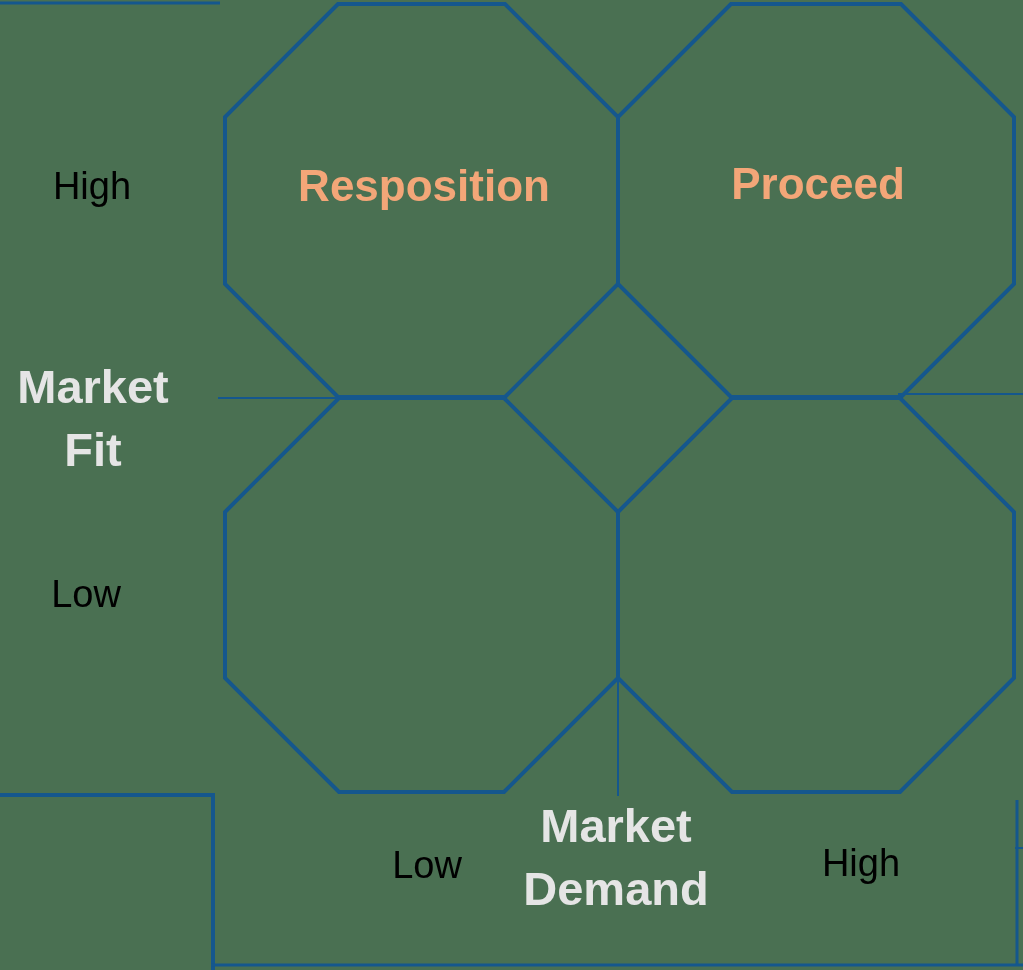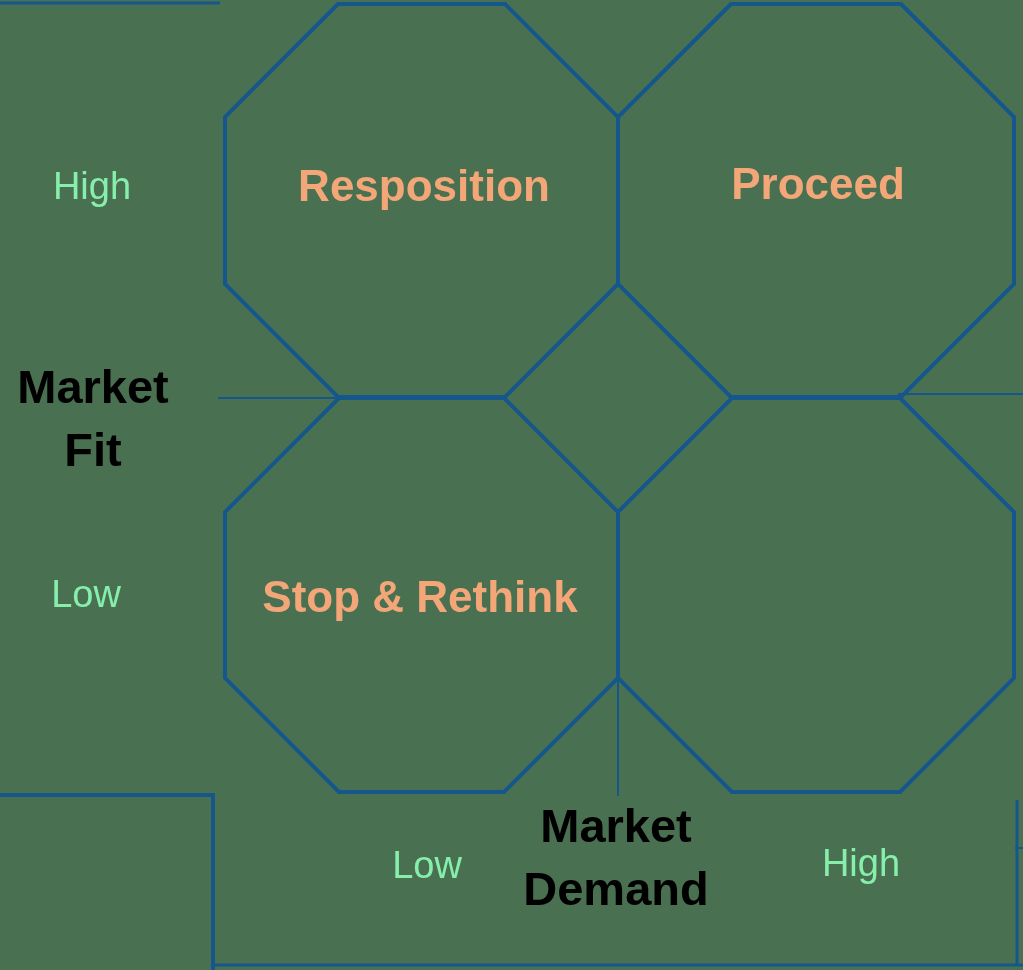--- a/index.html
+++ b/index.html
@@ -31,27 +31,27 @@
   .quadrant-label {
     font-size: 44px;
     font-weight: 600;
     color: #F3A678;
     letter-spacing: 0px;
     white-space: nowrap;
   }
   .axis-tick {
     font-size: 38px;
     font-weight: 400;
-    color: #86efac;
+    color: #000000;
     white-space: nowrap;
   }
   .axis-title {
     font-size: 47px;
     font-weight: 700;
-    color: #000000;
+    color: #e5e5e5;
   }
   .q-tl { left: 424px; top: 186px; }
   .q-tr { left: 818px; top: 184px; }
   .q-bl { left: 420px; top: 597px; }
   .q-br { left: 823px; top: 595px; }
   .y-high  { left: 92px;  top: 186px; }
   .y-title { left: 93px;  top: 419px; }
   .y-low   { left: 86px;  top: 594px; }
   .x-low   { left: 427px; top: 865px; }
   .x-title { left: 616px; top: 858px; }
@@ -76,21 +76,20 @@
     <line x1="0" y1="3" x2="220" y2="3" stroke-width="3" stroke="#15578D"></line>
     <line x1="0" y1="795" x2="213" y2="795" stroke-width="4" stroke="#15578D"></line>
     <line x1="213" y1="793" x2="213" y2="970" stroke-width="4" stroke="#15578D"></line>
     <line x1="211" y1="965" x2="1023" y2="965" stroke-width="3" stroke="#15578D"></line>
     <line x1="1017" y1="800" x2="1017" y2="965" stroke-width="3" stroke="#15578D"></line>
     <line x1="1015" y1="848" x2="1023" y2="848" stroke-width="2" stroke="#15578D"></line>
   </svg>
 
   <div class="lbl quadrant-label q-tr">Proceed</div>
   <div class="lbl quadrant-label q-tl">Resposition</div>
-  <div class="lbl quadrant-label q-bl">Stop &amp; Rethink</div>
 
   <div class="lbl axis-tick y-high">High</div>
   <div class="lbl axis-title y-title">Market
 Fit</div>
   <div class="lbl axis-tick y-low">Low</div>
 
   <div class="lbl axis-tick x-low">Low</div>
   <div class="lbl axis-title x-title">Market
 Demand</div>
   <div class="lbl axis-tick x-high">High</div>

